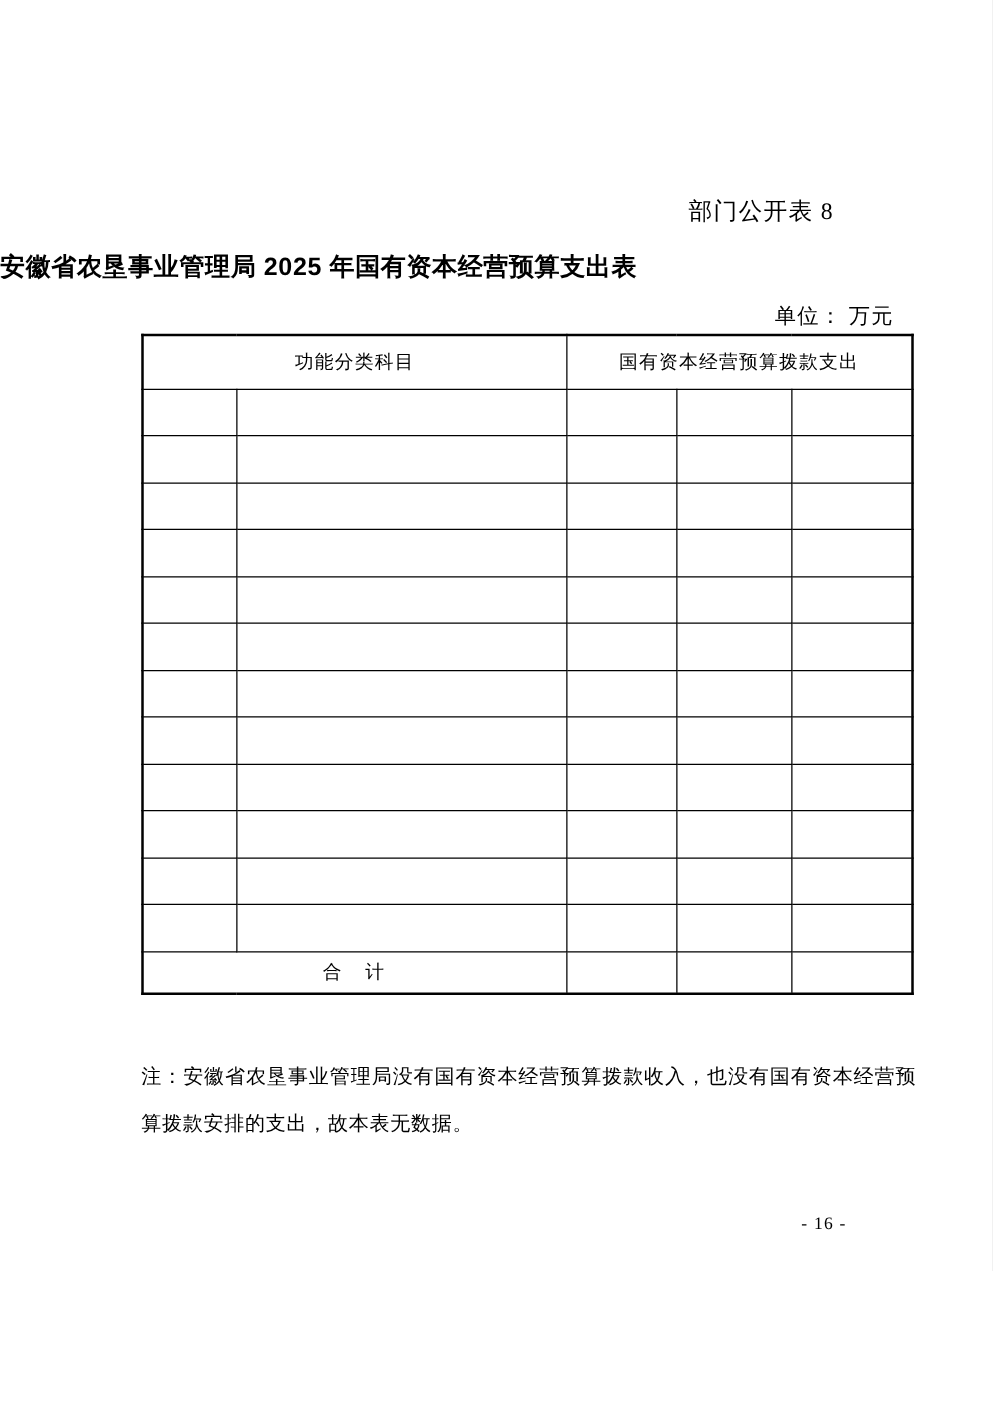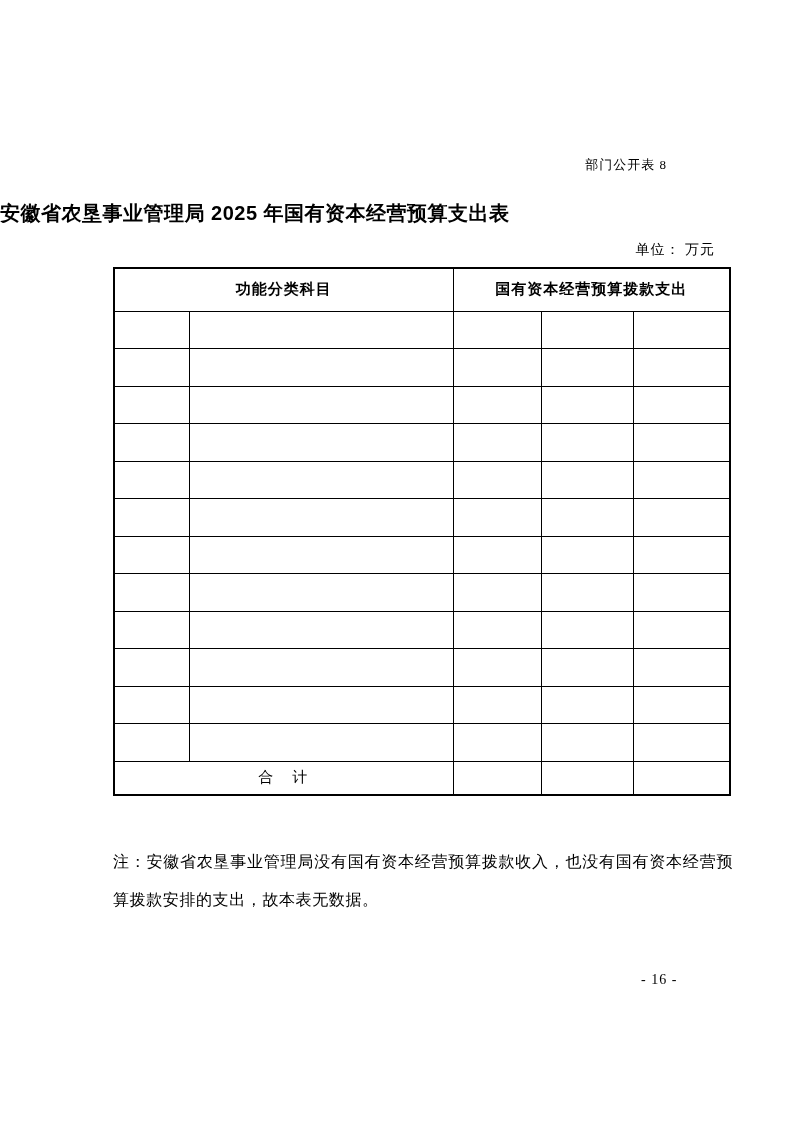--- a/index.html
+++ b/index.html
@@ -11,41 +11,41 @@
     margin: 0 auto;
     background: #ffffff;
     font-family: "Liberation Serif", "DejaVu Serif", serif;
     color: #000000;
     overflow: hidden;
   }
   .doc-label {
     position: absolute;
     top: 156px;
     right: 127px;
-    font-size: 13px;
+    font-size: 19px;
     letter-spacing: 1px;
     white-space: nowrap;
   }
   .title {
     position: absolute;
     top: 200px;
     left: 0;
     width: 794px;
     text-align: left;
     font-family: "Liberation Sans", "DejaVu Sans", sans-serif;
     font-size: 20px;
     font-weight: bold;
     letter-spacing: 0.5px;
     white-space: nowrap;
   }
   .unit-label {
     position: absolute;
     top: 241px;
     right: 79px;
-    font-size: 14px;
+    font-size: 17px;
     letter-spacing: 1px;
     white-space: nowrap;
   }
   table.budget {
     position: absolute;
     top: 267px;
     left: 113px;
     width: 618px;
     border-collapse: collapse;
     table-layout: fixed;
@@ -53,21 +53,21 @@
   }
   table.budget th, table.budget td {
     border: 1px solid #000;
     text-align: center;
     vertical-align: middle;
     font-size: 15px;
     overflow: hidden;
   }
   table.budget thead th {
     font-family: "Liberation Sans", "DejaVu Sans", sans-serif;
-    font-weight: bold;
+    font-weight: normal;
     letter-spacing: 1px;
   }
   tr.group-row    { height: 43px; }
   tr.columns-row  { height: 40px; }
   tbody tr        { height: 37.5px; }
   tfoot tr        { height: 34px; padding-left: 44px; }
   tfoot td.total-cell {
     font-size: 15px;
     letter-spacing: 2px;
   }

